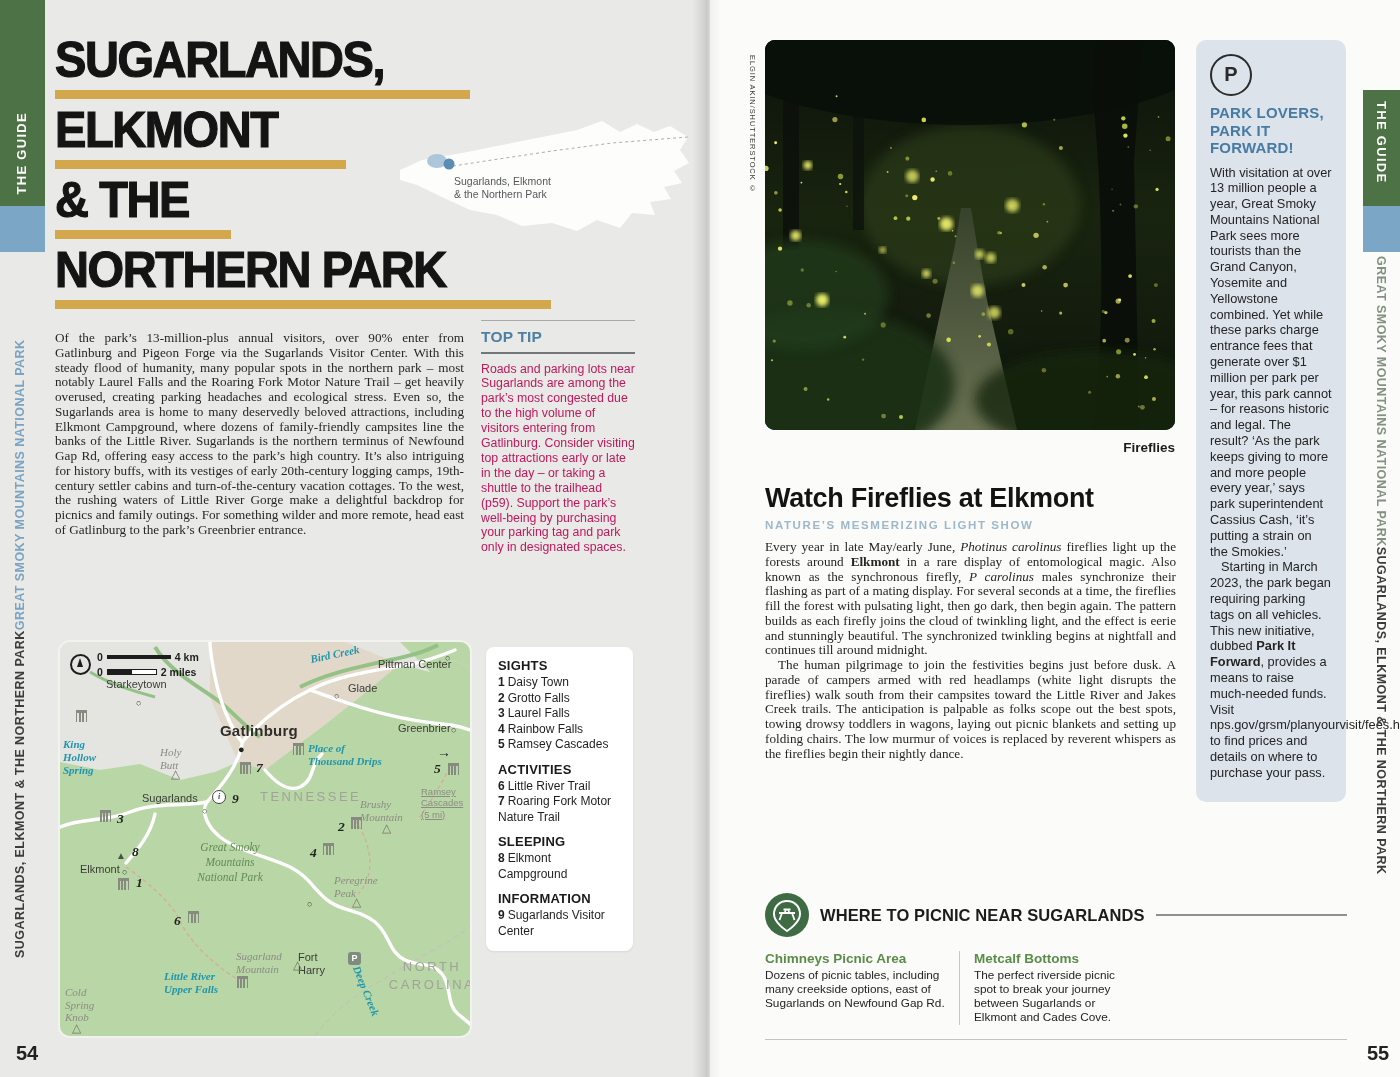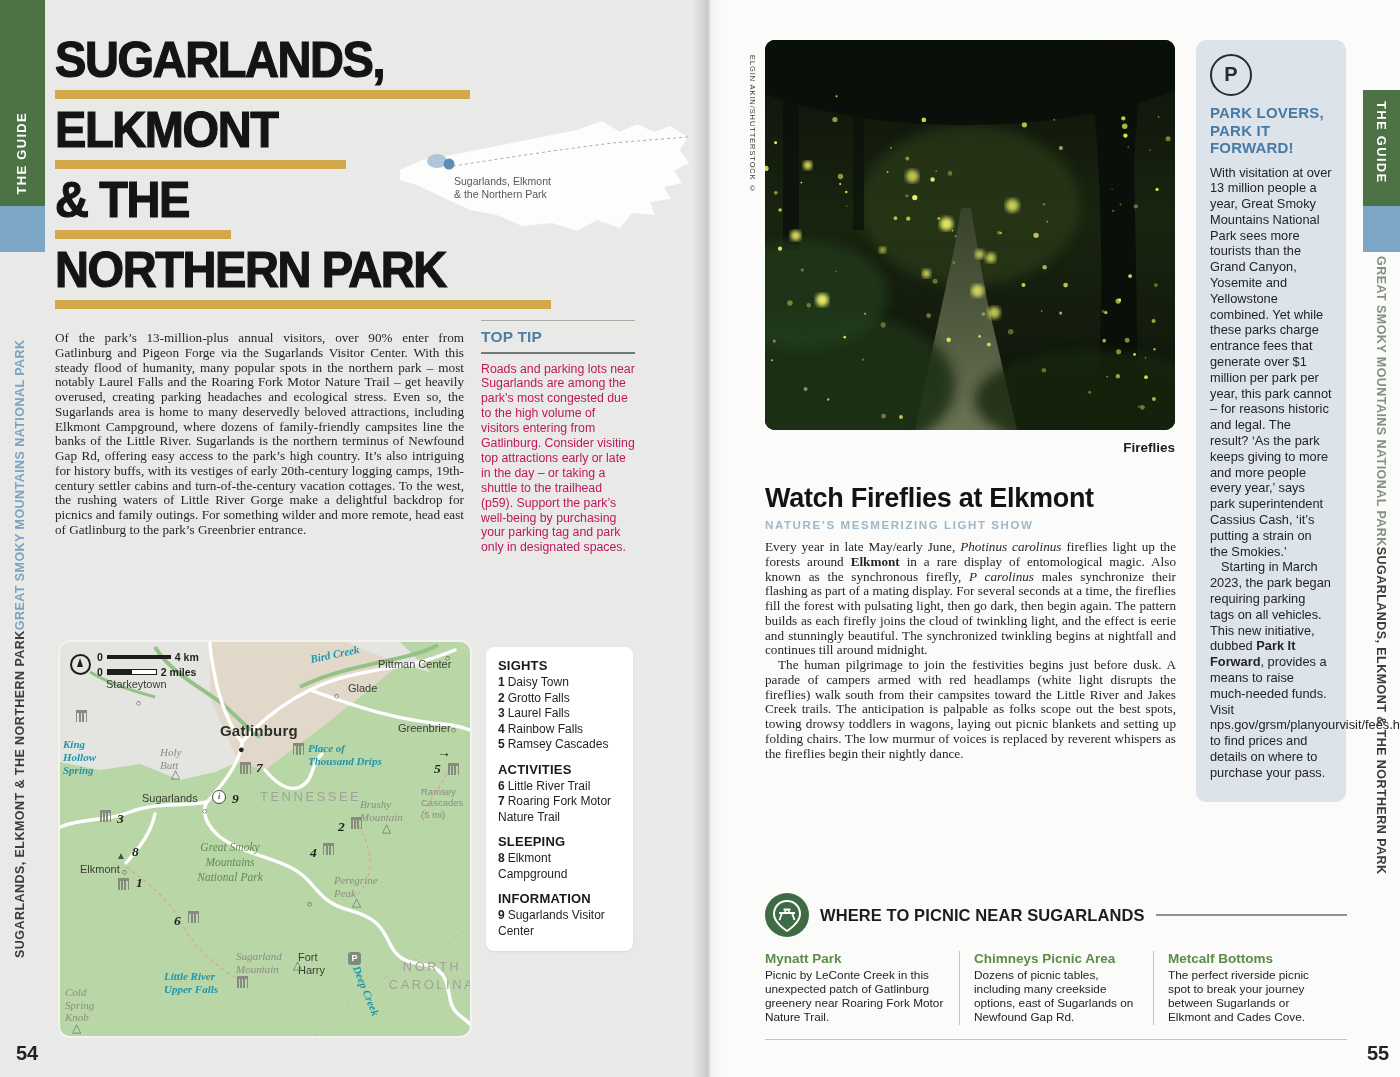--- a/index.html
+++ b/index.html
@@ -220,21 +220,21 @@
           <span class="ico ico-falls" style="left: 180px; top: 120px;"></span>
           <span class="map-label m-num" style="left: 196px; top: 118px;">7</span>
           <span class="map-label m-water" style="left: 248px; top: 100px;">Place of
 Thousand Drips</span>
           <span class="ico ico-falls" style="left: 233px; top: 101px;"></span>
           <span class="map-label " style="left: 338px; top: 80px;">Greenbrier</span>
           <span class="ico ico-circle" style="left: 391px; top: 77px;"></span>
           <span class="ico ico-arrow" style="left: 377px; top: 101px;"></span>
           <span class="map-label m-num" style="left: 374px; top: 119px;">5</span>
           <span class="ico ico-falls" style="left: 388px; top: 121px;"></span>
-          <span class="map-label m-small" style="left: 361px; top: 144px;">Ramsey
+          <span class="map-label m-small" style="left: 361px; top: 144px; text-decoration: underline;">Ramsey
 Cascades
 (5 mi)</span>
           <span class="map-label m-state" style="left: 200px; top: 146px;">TENNESSEE</span>
           <span class="map-label m-terrain" style="left: 300px; top: 150px;">Brushy
 Mountain</span>
           <span class="ico ico-peak" style="left: 322px; top: 176px;"></span>
           <span class="map-label " style="left: 82px; top: 150px;">Sugarlands</span>
           <span class="ico ico-circle" style="left: 142px; top: 158px;"></span>
           <span class="ico ico-info" style="left: 152px; top: 148px;"></span>
           <span class="map-label m-num" style="left: 172px; top: 149px;">9</span>
@@ -484,24 +484,20 @@
           <line x1="17" y1="20" x2="14.5" y2="27" stroke="#fff" stroke-width="1.8"></line>
           <line x1="27" y1="20" x2="29.5" y2="27" stroke="#fff" stroke-width="1.8"></line>
           <line x1="21" y1="16.5" x2="19.5" y2="20" stroke="#fff" stroke-width="1.6"></line>
           <line x1="23" y1="16.5" x2="24.5" y2="20" stroke="#fff" stroke-width="1.6"></line>
         </svg>
         <h3>WHERE TO PICNIC NEAR SUGARLANDS</h3>
         <div class="rule"></div>
       </div>
       <div id="picnic-cols">
           <article>
-            <h4>Mynatt Park</h4>
-            <p>Picnic by LeConte Creek in this unexpected patch of Gatlinburg greenery near Roaring Fork Motor Nature Trail.</p>
-          </article>
-          <article>
             <h4>Chimneys Picnic Area</h4>
             <p>Dozens of picnic tables, including many creekside options, east of Sugarlands on Newfound Gap Rd.</p>
           </article>
           <article>
             <h4>Metcalf Bottoms</h4>
             <p>The perfect riverside picnic spot to break your journey between Sugarlands or Elkmont and Cades Cove.</p>
           </article>
         </div>
     </div>
 

